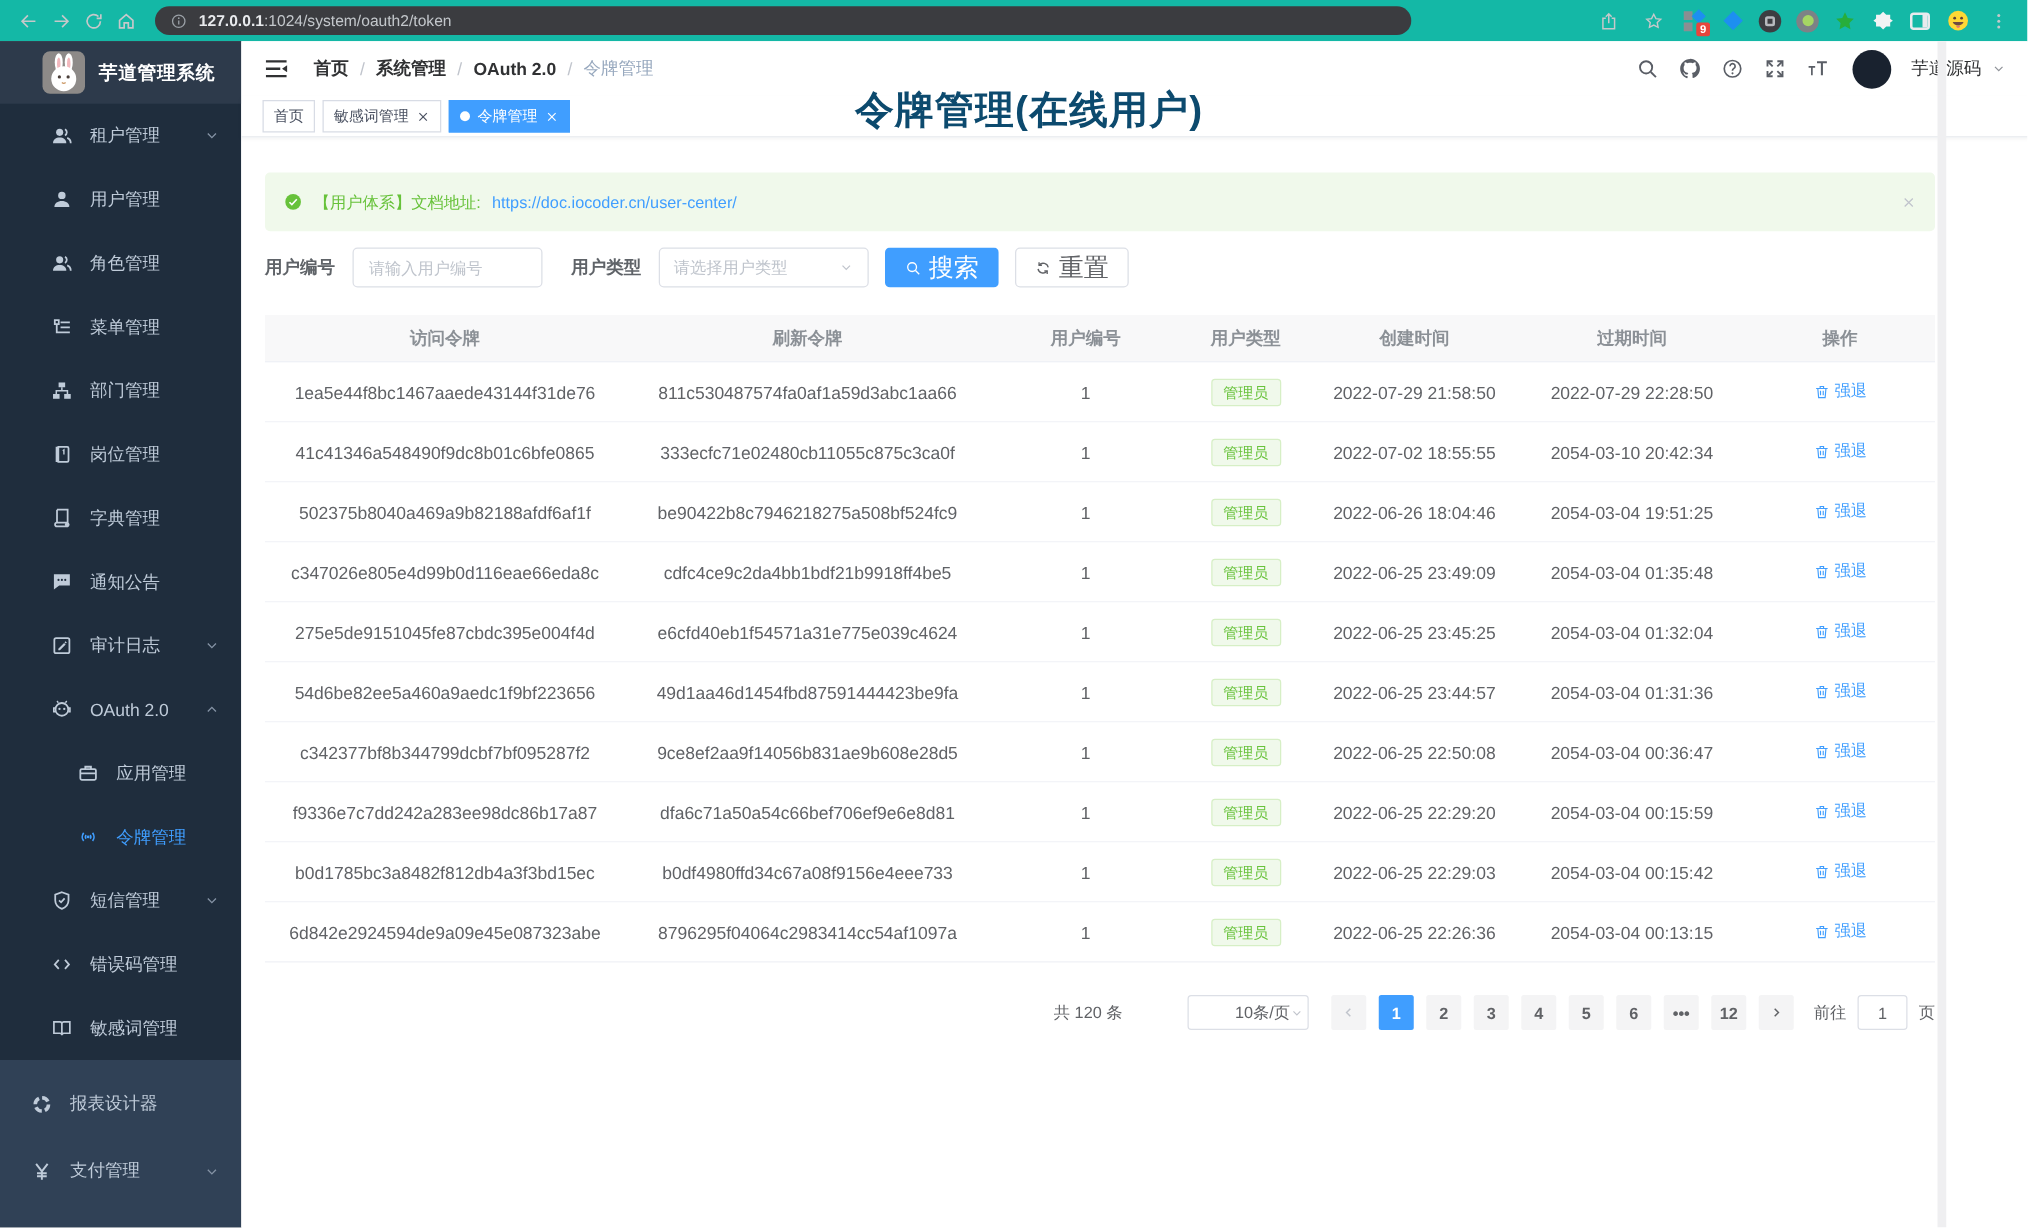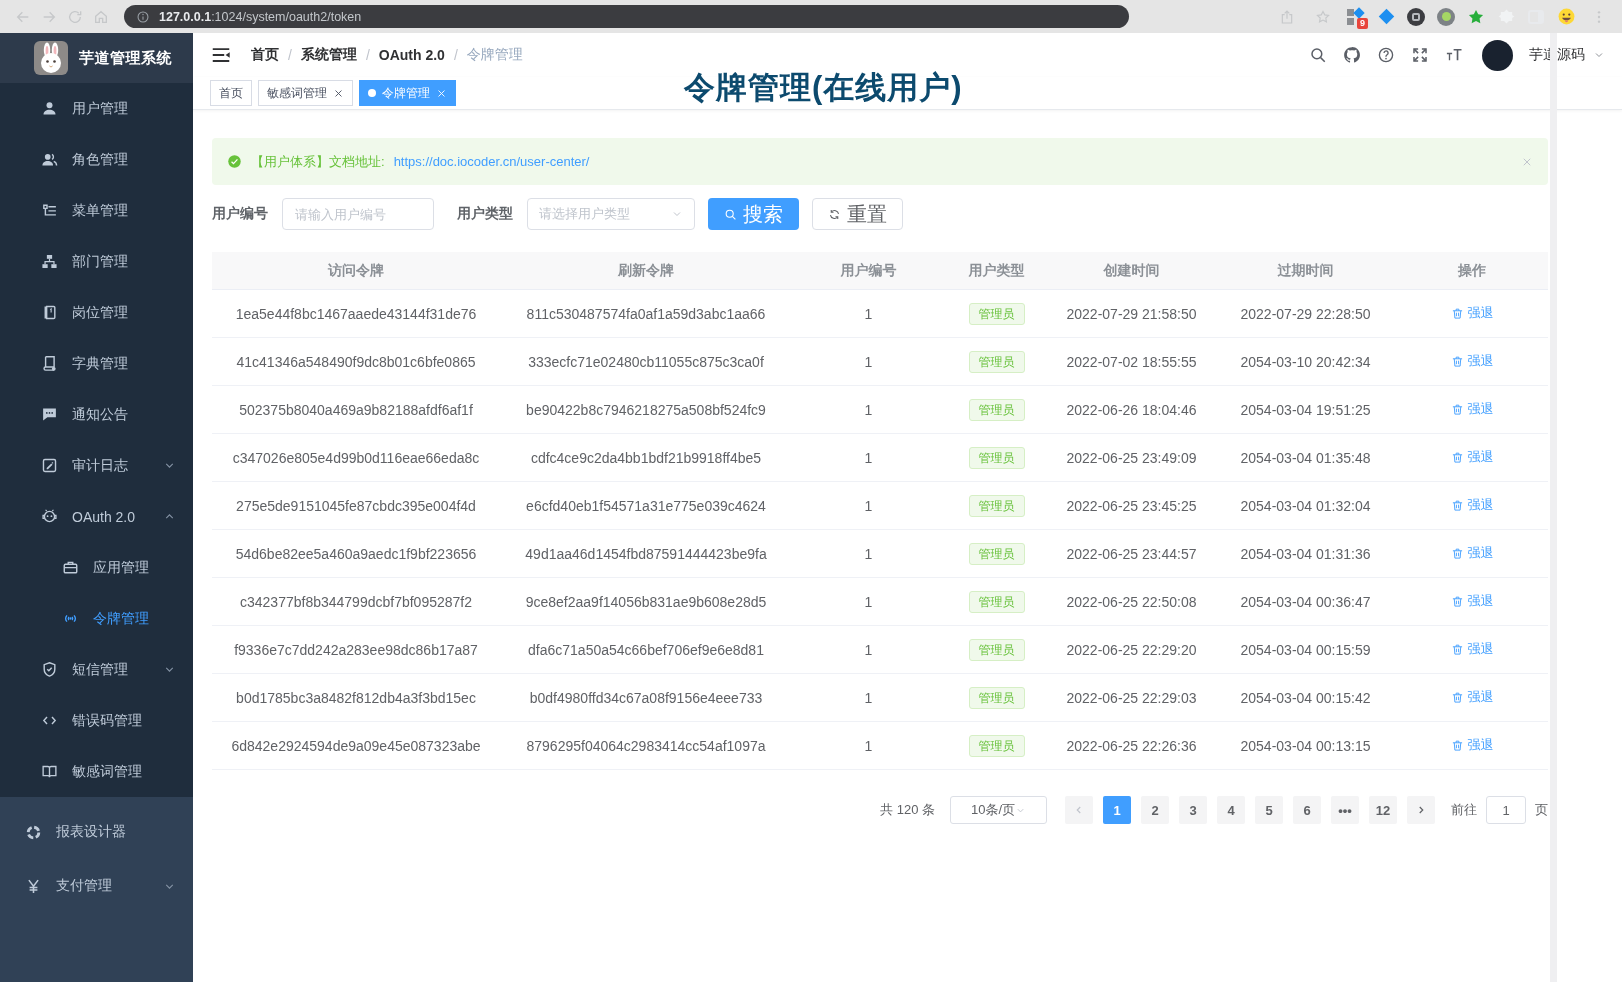--- a/index.html
+++ b/index.html
@@ -4,21 +4,21 @@
 <style>
   * { box-sizing: border-box; }
   html,body { margin:0; padding:0; }
   body {
     width:1622px; height:982px; overflow:hidden; background:#fff;
     font-family:"Liberation Sans","DejaVu Sans",sans-serif; position:relative;
   }
   svg { display:block; }
 
   
-  .browser { height:33px; background:#e5e5e5; display:flex; align-items:center; padding:0 10px; }
+  .browser { height:33px; background:#14b8a6; display:flex; align-items:center; padding:0 10px; }
   .b-ic { width:26px; height:24px; display:flex; align-items:center; justify-content:center; color:#c6c8ca; cursor:pointer; flex:none; }
   .b-ic svg { width:16px; height:16px; }
   .omnibox { width:1005px; height:23px; background:#3b3c40; border-radius:12px; display:flex; align-items:center; padding:0 12px; gap:9px; margin:0 10px; }
   .omni-info { color:#9aa0a6; width:14px; height:14px; flex:none; }
   .omni-url { font-size:12.5px; color:#e8eaed; white-space:nowrap; }
   .omni-rest { color:#c3c7cb; }
   .b-right { display:flex; align-items:center; gap:10px; margin-left:auto; }
   .ext { width:20px; height:20px; position:relative; display:flex; align-items:center; justify-content:center; cursor:pointer; flex:none; }
   .ext-badge { position:absolute; right:-2px; bottom:-2px; background:#e8453c; color:#fff; font-size:9px; font-weight:bold; border-radius:2px; padding:1px 3px; line-height:1; }
   .tile { position:absolute; background:#8b8e92; }
@@ -91,21 +91,21 @@
   .table { margin-top:22px; width:1336px; }
   .thead, .tr { display:grid; grid-template-columns:288px 292px 153px 103px 167px 181px 152px; align-items:center; text-align:center; }
   .thead { height:38px; background:#f8f8f9; font-size:14px; color:#8b9096; font-weight:700; border-bottom:1px solid #ebeef5; }
   .tr { height:48px; font-size:14px; color:#606266; border-bottom:1px solid #eff1f6; background:#fff; }
   .badge { display:inline-block; justify-self:center; padding:0 9px; height:22px; line-height:20px; border:1px solid #d6efc5; background:#f0f9eb; color:#67c23a; font-size:12px; border-radius:3px; }
   .action { color:#409eff; font-size:13px; display:inline-flex; align-items:center; gap:4px; justify-self:center; cursor:pointer; }
   .action svg { width:13px; height:13px; }
 
   .pagination { width:1336px; margin-top:26px; display:flex; align-items:center; justify-content:flex-end; font-size:13px; color:#606266; }
   .pg-total { margin-right:15px;text-align:center; }
-  .pg-size { width:97px; height:28px; border:1px solid #dcdfe6; border-radius:3px; display:flex; align-items:center; justify-content:center; padding:0 3px; color:#606266; margin-right:13px; cursor:pointer; }
+  .pg-size { width:97px; height:28px; border:1px solid #dcdfe6; border-radius:3px; display:flex; align-items:center; justify-content:flex-end; padding:0 3px; color:#606266; margin-right:13px; cursor:pointer;margin-left:37px; }
   .pg-size svg { width:11px; height:11px; color:#c0c4cc; }
   .pg-btn { min-width:28px; height:28px; border:none; border-radius:2px; background:#f4f4f5; color:#606266; font-size:13px; font-weight:700; margin:0 5px; display:inline-flex; align-items:center; justify-content:center; cursor:pointer; font-family:inherit; padding:0 4px; }
   .pg-btn.active { background:#409eff; color:#fff; }
   .pg-btn svg { width:12px; height:12px; }
   .pg-prev { color:#c0c4cc; }
   .pg-goto { margin-left:11px; display:flex; align-items:center; gap:9px; }
   .pg-input { width:40px; height:28px; border:1px solid #dcdfe6; border-radius:3px; text-align:center; font-size:13px; color:#606266; outline:none; }
 
   .annotation { position:absolute; left:684px; top:67px; font-size:31px; font-weight:600; letter-spacing:1px; color:#0c4a6e; white-space:nowrap; z-index:20; pointer-events:none; }
   .scroll-strip { position:absolute; left:1550px; top:33px; width:7px; height:949px; background:#efeff1; }
@@ -383,20 +383,29 @@
       <span class="logo-img">
           <svg width="34" height="34">
             <use href="#i-rabbit"></use>
           </svg>
         </span>
       <span class="logo-title">芋道管理系统</span>
     </div>
     <nav class="menu" id="menu-dark">
         <div class="m-item">
           <svg class="mi">
+            <use href="#i-users"></use>
+          </svg>
+          <span>租户管理</span>
+          <svg class="m-chev">
+            <use href="#i-caret-down"></use>
+          </svg>
+        </div>
+        <div class="m-item">
+          <svg class="mi">
             <use href="#i-user"></use>
           </svg>
           <span>用户管理</span>
         </div>
         <div class="m-item">
           <svg class="mi">
             <use href="#i-users"></use>
           </svg>
           <span>角色管理</span>
         </div>

